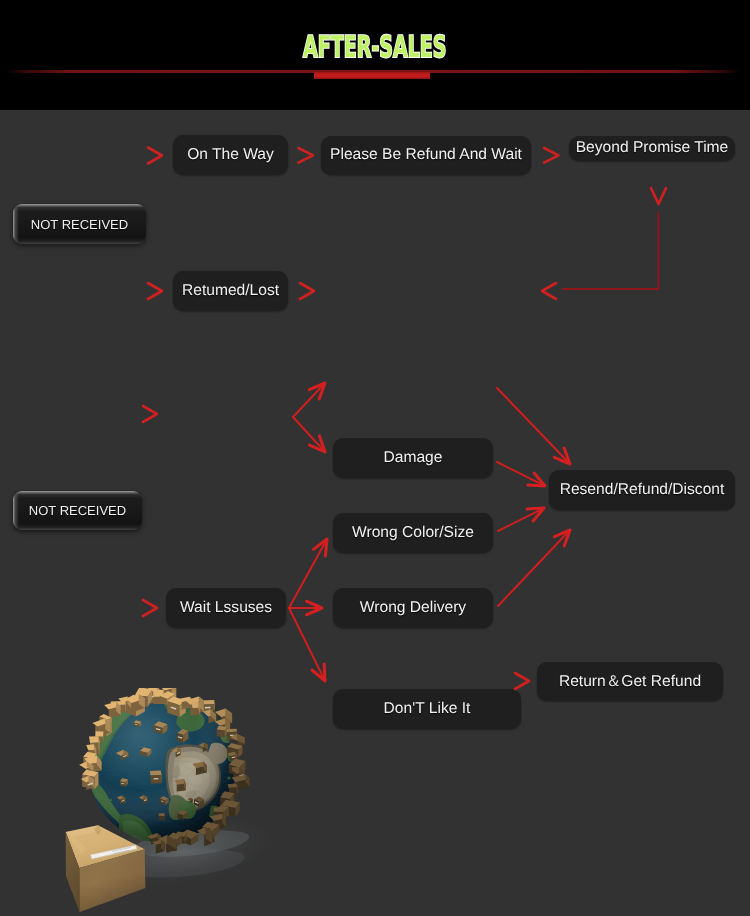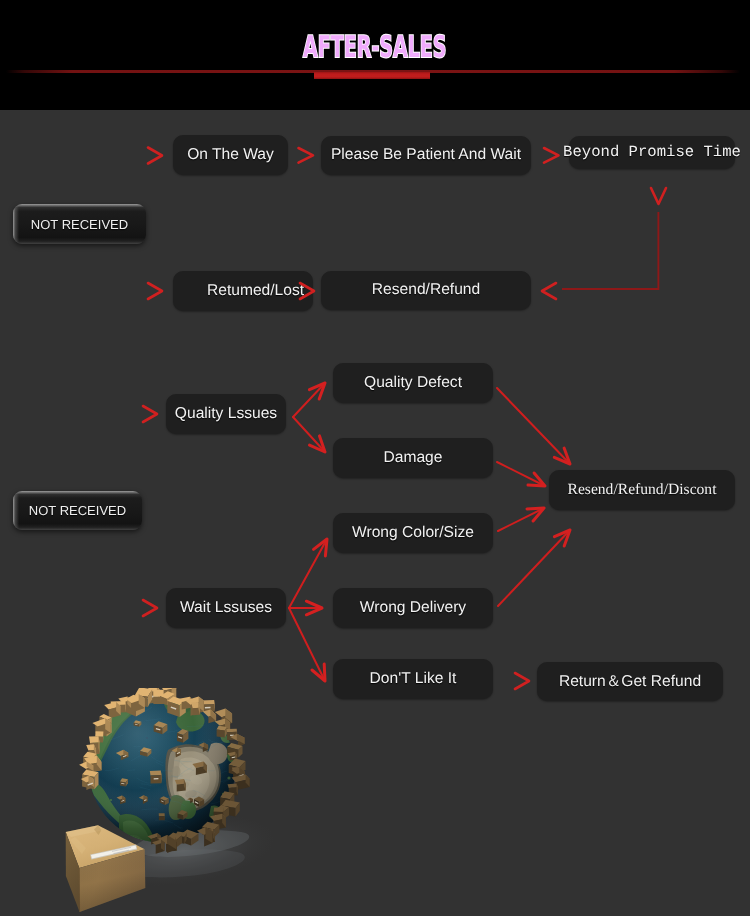--- a/index.html
+++ b/index.html
@@ -3,21 +3,21 @@
 <meta charset="utf-8">
 <title>After-Sales</title>
 <style>
   html,body{margin:0;padding:0;background:#323232;}
   body{width:750px;height:916px;font-family:"Liberation Sans",sans-serif;overflow:hidden;
        -webkit-font-smoothing:antialiased;text-rendering:geometricPrecision;}
   .page{position:relative;width:750px;height:916px;background:#323232;overflow:hidden;filter:saturate(1);}
 
   
   .header{position:absolute;left:0;top:0;width:750px;height:110px;background:#000;overflow:hidden;}
-  .hdr-title{position:absolute;left:0;top:33px;width:750px;text-align:center;color:#f0abfc;
+  .hdr-title{position:absolute;left:0;top:33px;width:750px;text-align:center;color:#bef264;
      font-family:"DejaVu Sans Condensed","DejaVu Sans",sans-serif;font-weight:bold;font-size:30px;line-height:30px;
      -webkit-text-stroke:2px #fff;paint-order:stroke fill;}
   .hdr-title span{display:inline-block;transform:scaleX(0.705);transform-origin:center;}
   .hdr-line{position:absolute;left:6px;top:70px;width:734px;height:2.5px;
      background:linear-gradient(to right,rgba(110,16,16,0) 0%,rgba(115,17,17,.45) 2.5%,#721212 9%,
                                 #7d1414 50%,#721212 91%,rgba(115,17,17,.45) 97.5%,rgba(110,16,16,0) 100%);}
   .hdr-bar{position:absolute;left:314px;top:71.5px;width:116px;height:7.5px;
      background:linear-gradient(to bottom,#9d1515 0%,#bf1c1c 30%,#c01d1d 70%,#8d1212 100%);}
 
   
@@ -54,53 +54,44 @@
       <span>NOT RECEIVED</span>
     </div>
   <div class="nr" style="left:13px;top:491px;width:129px;height:39px;">
       <span>NOT RECEIVED</span>
     </div>
 
   <div class="box" style="left:173px;top:135px;width:115px;height:40px;">
       <span class="node-label">On The Way</span>
     </div>
   <div class="box" style="left:321px;top:136px;width:210px;height:39px;">
-      <span class="node-label">Please Be Patient And Wait</span>
-    </div>
-  <div class="box" style="left:569px;top:136px;width:166px;height:33px;font-family:Liberation Mono, monospace;">
+      <span class="node-label">Please Be Refund And Wait</span>
+    </div>
+  <div class="box" style="left:569px;top:136px;width:166px;height:25px;">
       <span class="node-label">Beyond Promise Time</span>
     </div>
-  <div class="box" style="left:173px;top:271px;width:115px;height:40px;padding-left:25px;">
+  <div class="box" style="left:173px;top:271px;width:115px;height:40px;">
       <span class="node-label">Retumed/Lost</span>
-    </div>
-  <div class="box" style="left:321px;top:271px;width:210px;height:39px;">
-      <span class="node-label">Resend/Refund</span>
-    </div>
-  <div class="box" style="left:166px;top:394px;width:120px;height:40px;">
-      <span class="node-label">Quality Lssues</span>
-    </div>
-  <div class="box" style="left:333px;top:363px;width:160px;height:40px;">
-      <span class="node-label">Quality Defect</span>
     </div>
   <div class="box" style="left:333px;top:438px;width:160px;height:40px;">
       <span class="node-label">Damage</span>
     </div>
-  <div class="box" style="left:549px;top:470px;width:186px;height:40px;font-family:Liberation Serif, serif;">
+  <div class="box" style="left:549px;top:470px;width:186px;height:40px;">
       <span class="node-label">Resend/Refund/Discont</span>
     </div>
   <div class="box" style="left:166px;top:588px;width:120px;height:40px;">
       <span class="node-label">Wait Lssuses</span>
     </div>
   <div class="box" style="left:333px;top:513px;width:160px;height:40px;border-radius:10px;">
       <span class="node-label">Wrong Color/Size</span>
     </div>
   <div class="box" style="left:333px;top:588px;width:160px;height:40px;">
       <span class="node-label">Wrong Delivery</span>
     </div>
-  <div class="box" style="left:333px;top:659px;width:160px;height:40px;">
+  <div class="box" style="left:333px;top:689px;width:188px;height:40px;">
       <span class="node-label">Don'T Like It</span>
     </div>
   <div class="box" style="left:537px;top:662px;width:186px;height:39px;">
       <span class="node-label">Return＆Get Refund</span>
     </div>
 
   <svg class="overlay" viewBox="0 0 750 916">
     <g fill="none" stroke="#d02020" stroke-width="2.6" stroke-linecap="round" stroke-linejoin="round">
       <polyline points="148,147.5 162,155.5 148,163.5"></polyline>
       <polyline points="298.5,148 313,155.3 298.5,162.7"></polyline>

